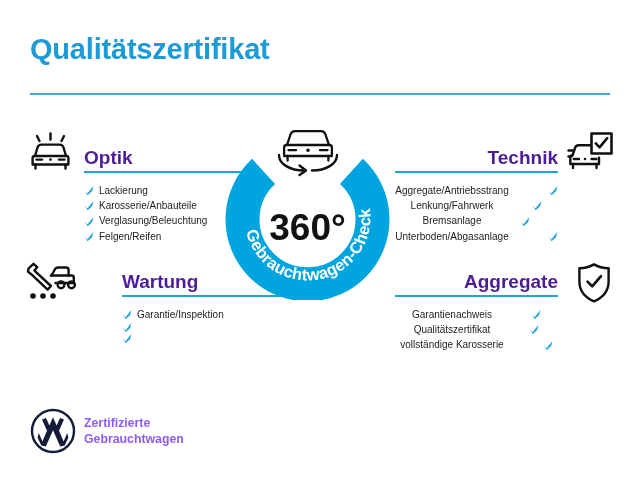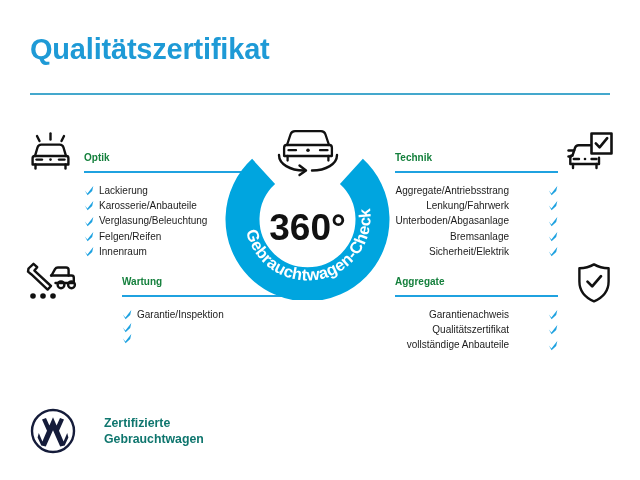--- a/index.html
+++ b/index.html
@@ -47,23 +47,23 @@
 
   
   .block {
     position: absolute;
   }
   .block-head {
     position: relative;
     height: 26px;
   }
   .block-title {
-    font-size: 10px;
+    font-size: 19px;
     font-weight: 700;
-    color: #15803d;
+    color: #4c1d95;
     line-height: 20px;
     white-space: nowrap;
   }
   .head-rule {
     height: 2px;
     background: #1fa2e0;
     margin-top: 3px;
   }
 
   .list {
@@ -89,23 +89,23 @@
   }
   .check svg { display: block; }
 
   
   .col-left { left: 84px; width: 162px; }
   .col-left .block-title { text-align: left; }
   .col-left .list li .check { margin-right: 5px; }
 
   
   .col-right { left: 395px; width: 163px; }
-  .col-right .block-title { }
+  .col-right .block-title { text-align: right; }
   .col-right .list li {
-    justify-content: flex-end;
+    justify-content: center;
     gap: 34px;
   }
   .col-right .list li .check { margin-left: 5px; }
 
   
   .icon-box {
     position: absolute;
     display: block;
   }
 
@@ -128,25 +128,25 @@
   
   .footer {
     position: absolute;
     left: 30px;
     top: 408px;
     display: flex;
     align-items: center;
   }
   .vw-mark { width: 46px; height: 46px; flex: 0 0 auto; }
   .footer-text {
-    margin-left: 28px;
+    margin-left: 8px;
     font-size: 12.3px;
     line-height: 16px;
     font-weight: 700;
-    color: #0f766e;
+    color: #8b5cf6;
     white-space: pre-line;
   }
 </style>
 </head>
 <body>
 
 <div class="page">
 
   <div class="title">Qualitätszertifikat</div>
   <div class="title-rule"></div>
@@ -196,28 +196,20 @@
           </span>
         <span>Verglasung/Beleuchtung</span>
       </li>
       <li>
         <span class="check">
             <svg width="10" height="11" viewBox="0 0 10 11">
               <path d="M0.8 5.6 L3.4 8.4 L9.3 0.9 L8.2 6.0 L3.6 10.2 Z" fill="#1fa2e0"></path>
             </svg>
           </span>
         <span>Felgen/Reifen</span>
-      </li>
-      <li>
-        <span class="check">
-            <svg width="10" height="11" viewBox="0 0 10 11">
-              <path d="M0.8 5.6 L3.4 8.4 L9.3 0.9 L8.2 6.0 L3.6 10.2 Z" fill="#1fa2e0"></path>
-            </svg>
-          </span>
-        <span>Innenraum</span>
       </li>
     </ul>
   </div>
 
   <span class="icon-box" style="left:566px; top:131px;">
     <svg width="48" height="42" viewBox="0 0 48 42" fill="none" stroke="#111" stroke-width="2.4" stroke-linecap="round" stroke-linejoin="round">
       <rect x="25.5" y="2.5" width="20" height="20" stroke="#111" stroke-width="2.6"></rect>
       <path d="M29.8 12.4 L33.6 16.4 L41.2 7.2" stroke-width="2.6"></path>
       <path d="M6.5 24.5 L9 17 C9.5 15.2 10.8 14.2 12.6 14.2 L24 14.2"></path>
       <path d="M6 24.5 C4.9 24.5 4.3 25.4 4.3 26.6 L4.3 33 L33 33 L33 26.6"></path>
@@ -247,37 +239,29 @@
       </li>
       <li>
         <span>Lenkung/Fahrwerk</span>
         <span class="check">
             <svg width="10" height="11" viewBox="0 0 10 11">
               <path d="M0.8 5.6 L3.4 8.4 L9.3 0.9 L8.2 6.0 L3.6 10.2 Z" fill="#1fa2e0"></path>
             </svg>
           </span>
       </li>
       <li>
+        <span>Bremsanlage</span>
+        <span class="check">
+            <svg width="10" height="11" viewBox="0 0 10 11">
+              <path d="M0.8 5.6 L3.4 8.4 L9.3 0.9 L8.2 6.0 L3.6 10.2 Z" fill="#1fa2e0"></path>
+            </svg>
+          </span>
+      </li>
+      <li>
         <span>Unterboden/Abgasanlage</span>
-        <span class="check">
-            <svg width="10" height="11" viewBox="0 0 10 11">
-              <path d="M0.8 5.6 L3.4 8.4 L9.3 0.9 L8.2 6.0 L3.6 10.2 Z" fill="#1fa2e0"></path>
-            </svg>
-          </span>
-      </li>
-      <li>
-        <span>Bremsanlage</span>
-        <span class="check">
-            <svg width="10" height="11" viewBox="0 0 10 11">
-              <path d="M0.8 5.6 L3.4 8.4 L9.3 0.9 L8.2 6.0 L3.6 10.2 Z" fill="#1fa2e0"></path>
-            </svg>
-          </span>
-      </li>
-      <li>
-        <span>Sicherheit/Elektrik</span>
         <span class="check">
             <svg width="10" height="11" viewBox="0 0 10 11">
               <path d="M0.8 5.6 L3.4 8.4 L9.3 0.9 L8.2 6.0 L3.6 10.2 Z" fill="#1fa2e0"></path>
             </svg>
           </span>
       </li>
     </ul>
   </div>
 
   <span class="icon-box" style="left:25px; top:262px;">
@@ -347,21 +331,21 @@
       </li>
       <li>
         <span>Qualitätszertifikat</span>
         <span class="check">
             <svg width="10" height="11" viewBox="0 0 10 11">
               <path d="M0.8 5.6 L3.4 8.4 L9.3 0.9 L8.2 6.0 L3.6 10.2 Z" fill="#1fa2e0"></path>
             </svg>
           </span>
       </li>
       <li>
-        <span>vollständige Anbauteile</span>
+        <span>vollständige Karosserie</span>
         <span class="check">
             <svg width="10" height="11" viewBox="0 0 10 11">
               <path d="M0.8 5.6 L3.4 8.4 L9.3 0.9 L8.2 6.0 L3.6 10.2 Z" fill="#1fa2e0"></path>
             </svg>
           </span>
       </li>
     </ul>
   </div>
 
   <div class="badge">

